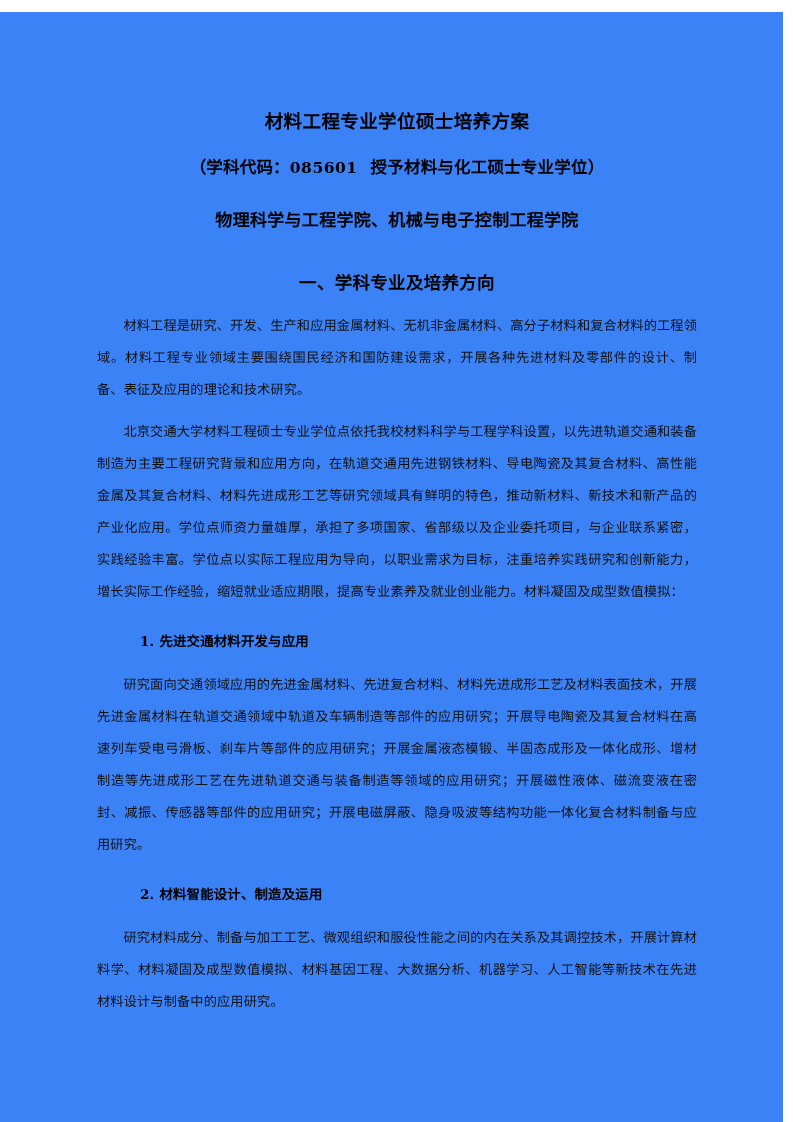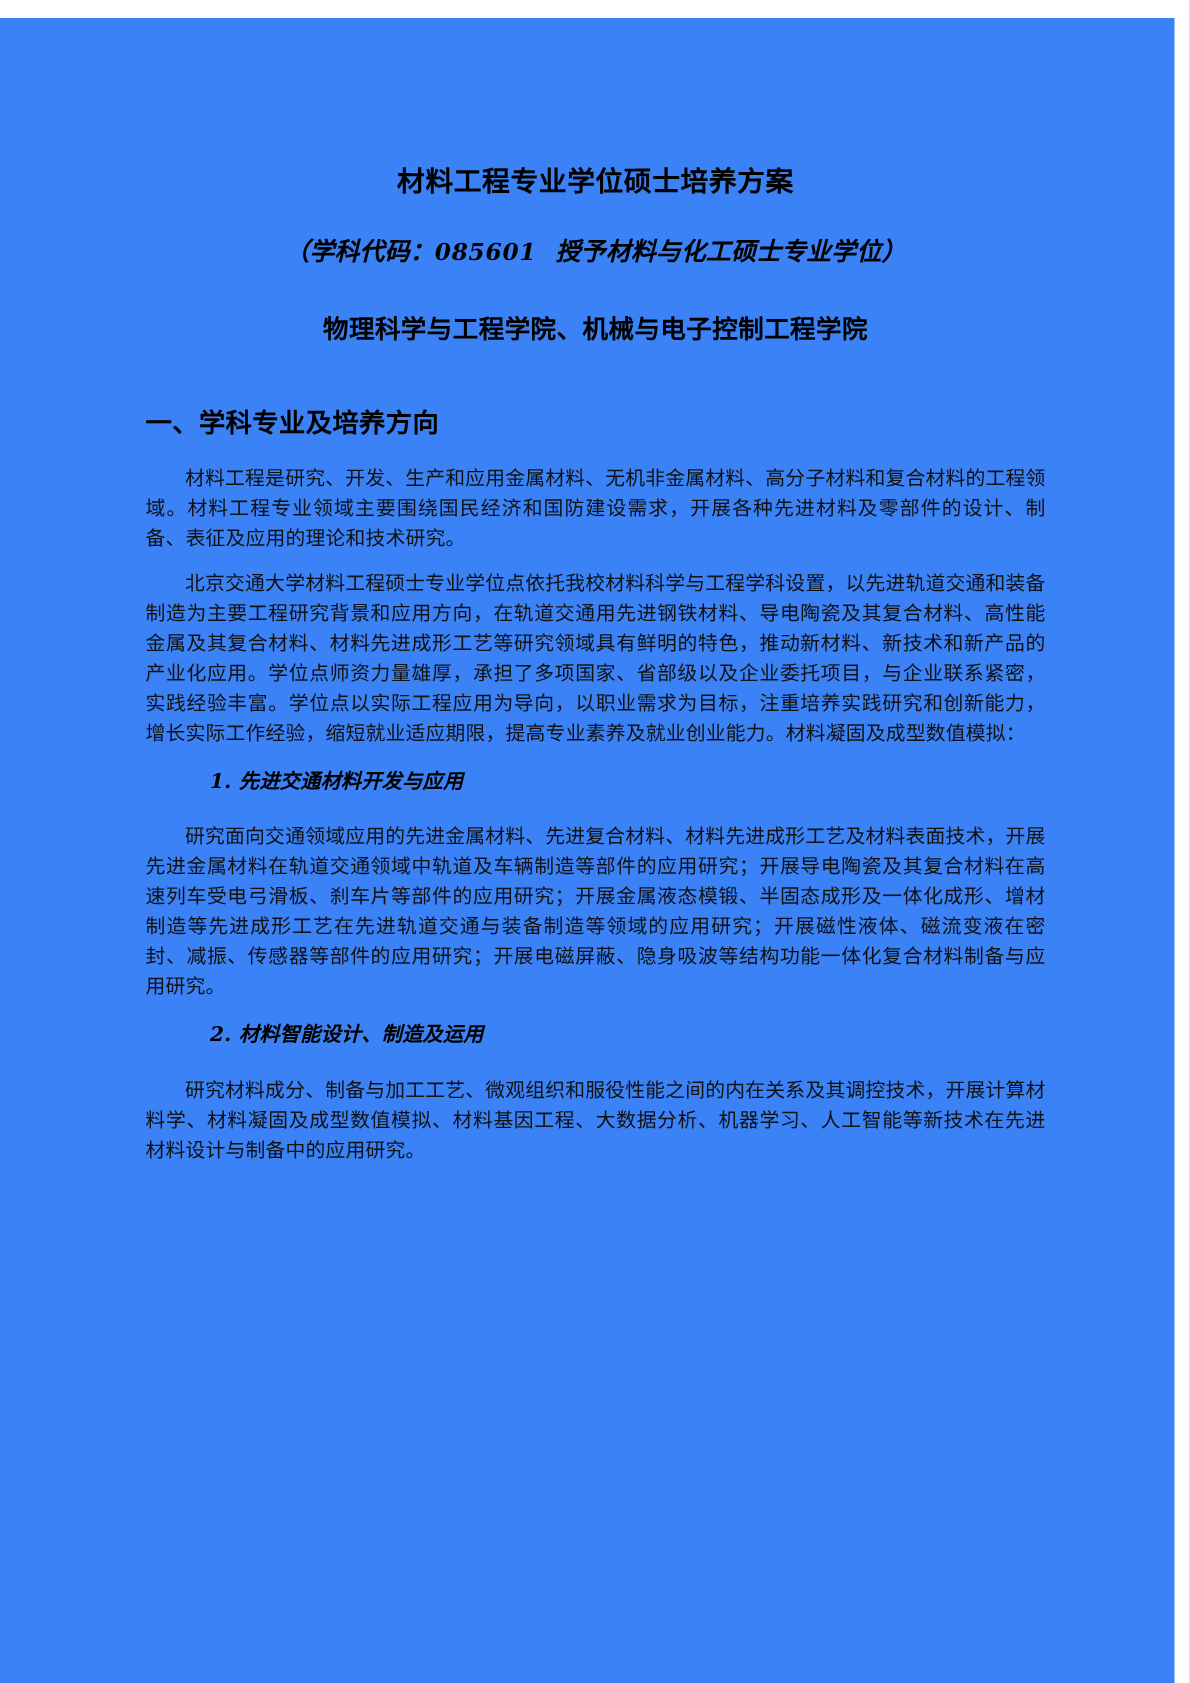--- a/index.html
+++ b/index.html
@@ -47,21 +47,20 @@
     color: #000;
   }
   .doc-subtitle {
     font-family: "DejaVu Sans", "Liberation Sans", sans-serif;
     font-size: 16.5px;
     font-weight: bold;
     letter-spacing: 0.2px;
     line-height: 1.45;
     margin: 20px 0 0 0;
     color: #000;
-    font-style: italic;
   }
   .doc-subtitle .code {
     font-family: "DejaVu Serif", "Liberation Serif", serif;
     font-weight: bold;
     font-size: 15.5px;
     letter-spacing: 0.5px;
   }
   .doc-subtitle .gap {
     display: inline-block;
     width: 13px;
@@ -77,53 +76,52 @@
   }
 
   
   .section-heading {
     font-family: "DejaVu Sans", "Liberation Sans", sans-serif;
     font-size: 17.5px;
     font-weight: bold;
     letter-spacing: 0.3px;
     margin: 39px 0 0 0;
     line-height: 1.4;
-    text-align: left;
+    text-align: center;
   }
 
   
   .body-para {
     font-family: "DejaVu Serif", "Liberation Serif", serif;
     font-size: 13.2px;
-    line-height: 20px;
+    line-height: 32px;
     text-align: justify;
     text-justify: inter-ideograph;
     text-indent: 2em;
     margin: 10px 0 0 0;
     letter-spacing: 0.15px;
     color: #111;
   }
   .body-para.first {
     margin-top: 14px;
   }
   .body-para.tight {
     margin-top: 13px;
   }
 
   
   .sub-heading {
     font-family: "DejaVu Sans", "Liberation Sans", sans-serif;
     font-size: 13.4px;
     font-weight: bold;
     line-height: 29.2px;
-    margin: 7px 0 0 0;
+    margin: 19px 0 0 0;
     padding-left: 43px;
     letter-spacing: 0.2px;
     color: #000;
-    font-style: italic;
   }
   .sub-heading .num {
     font-family: "DejaVu Serif", "Liberation Serif", serif;
     font-weight: bold;
     margin-right: 5px;
   }
 </style>
 </head>
 <body>
 

